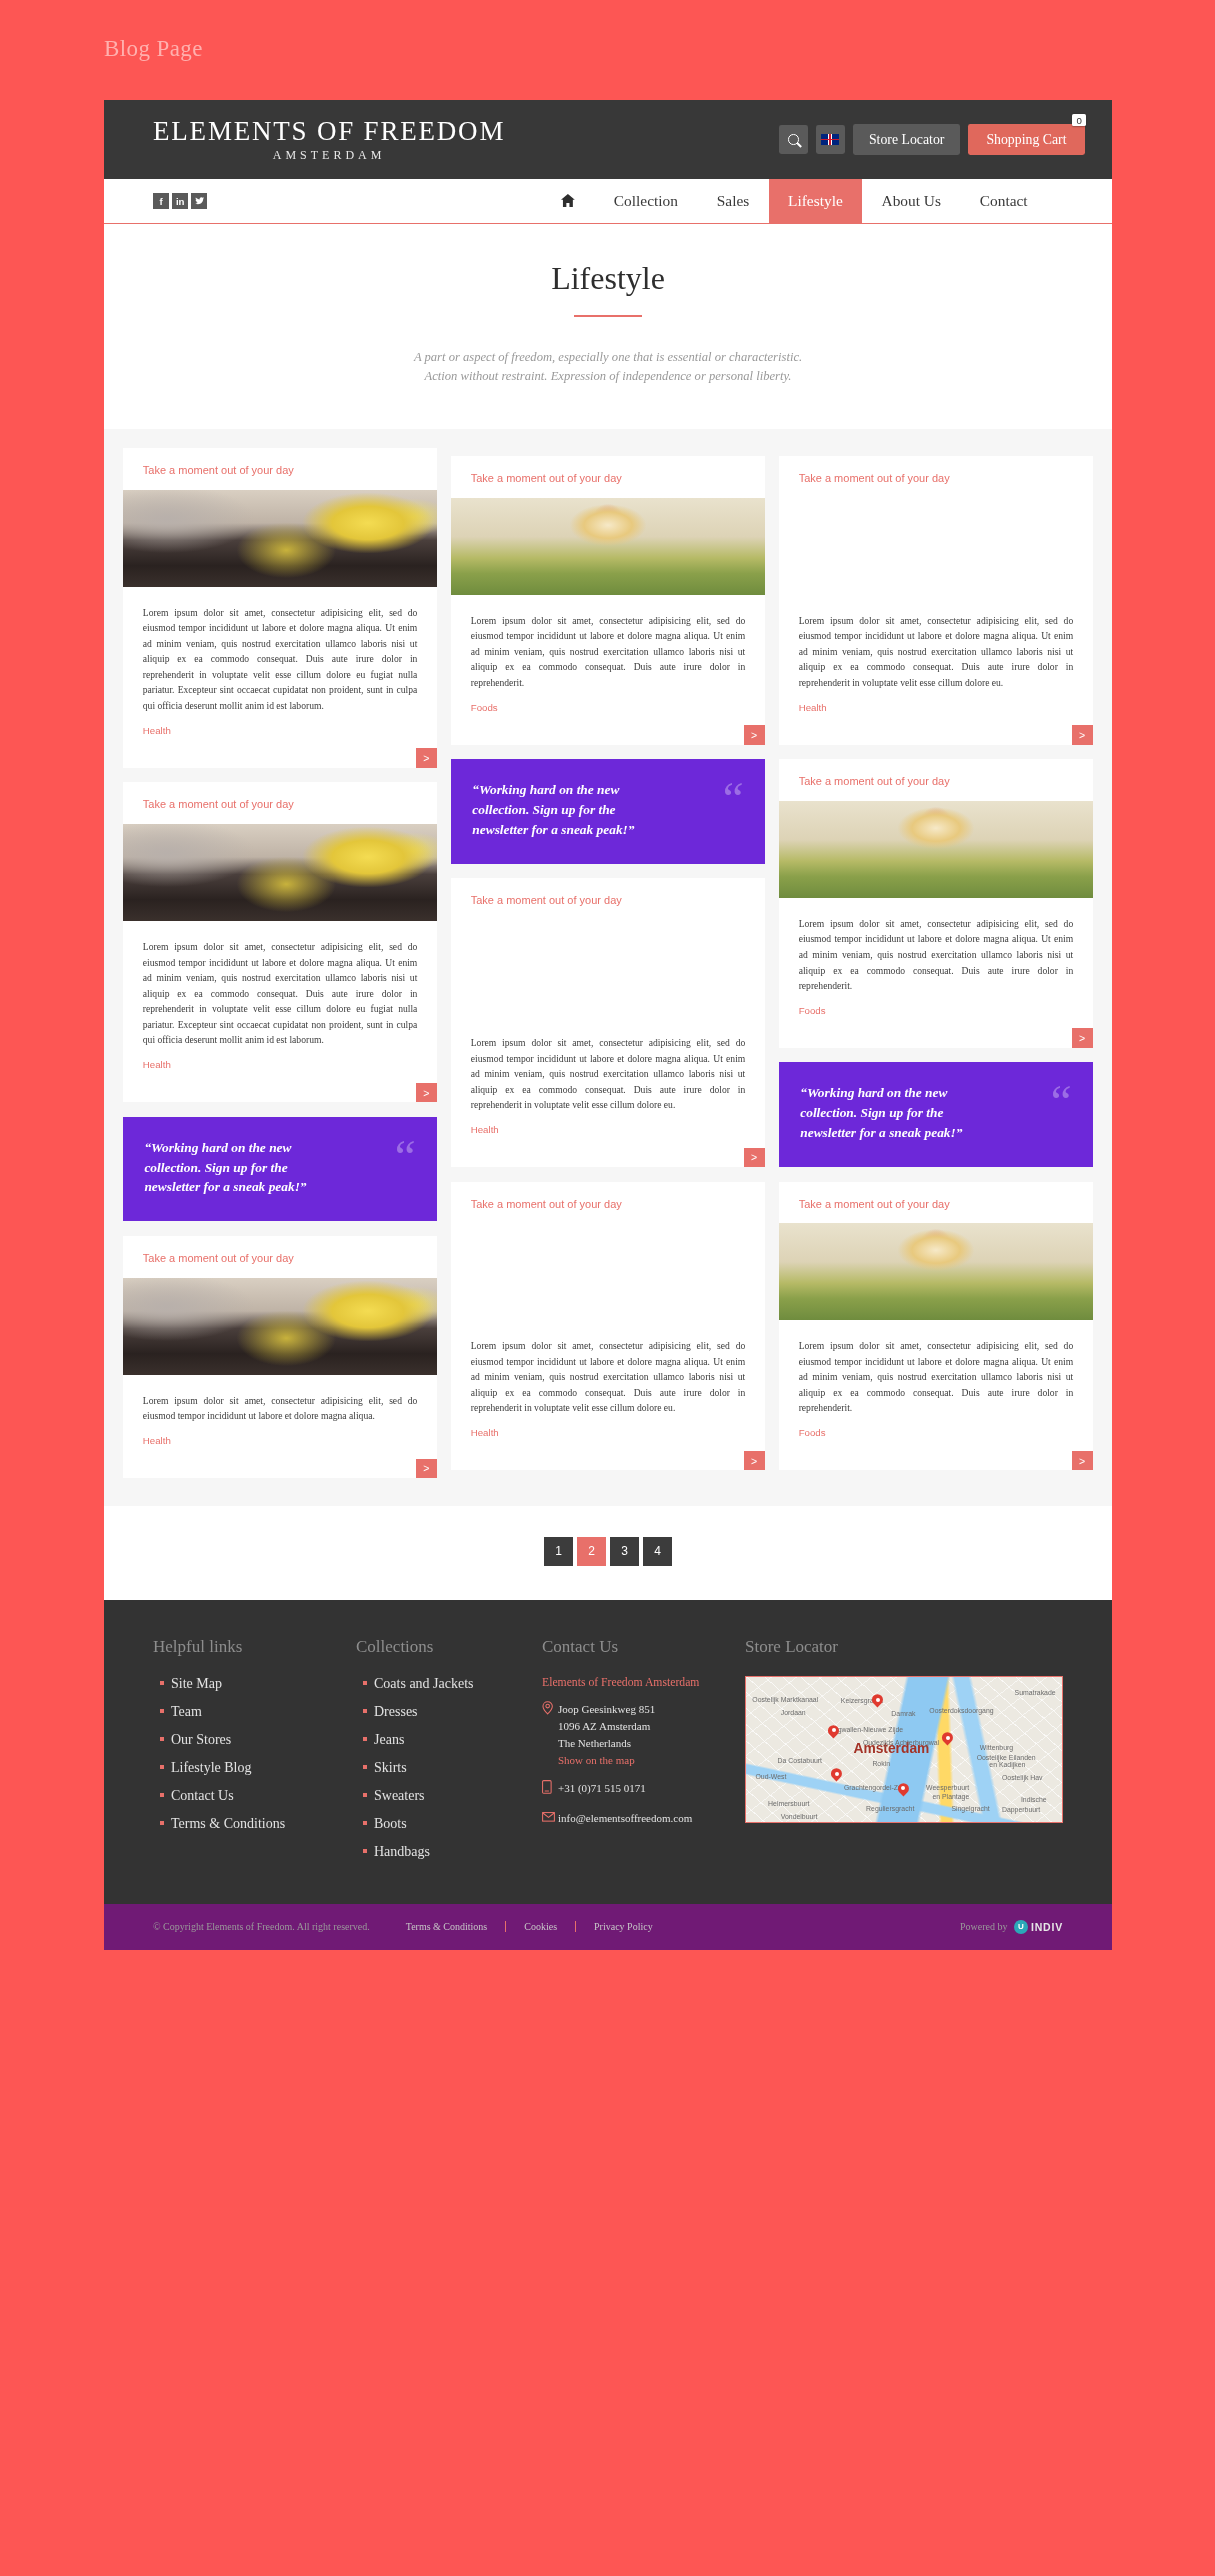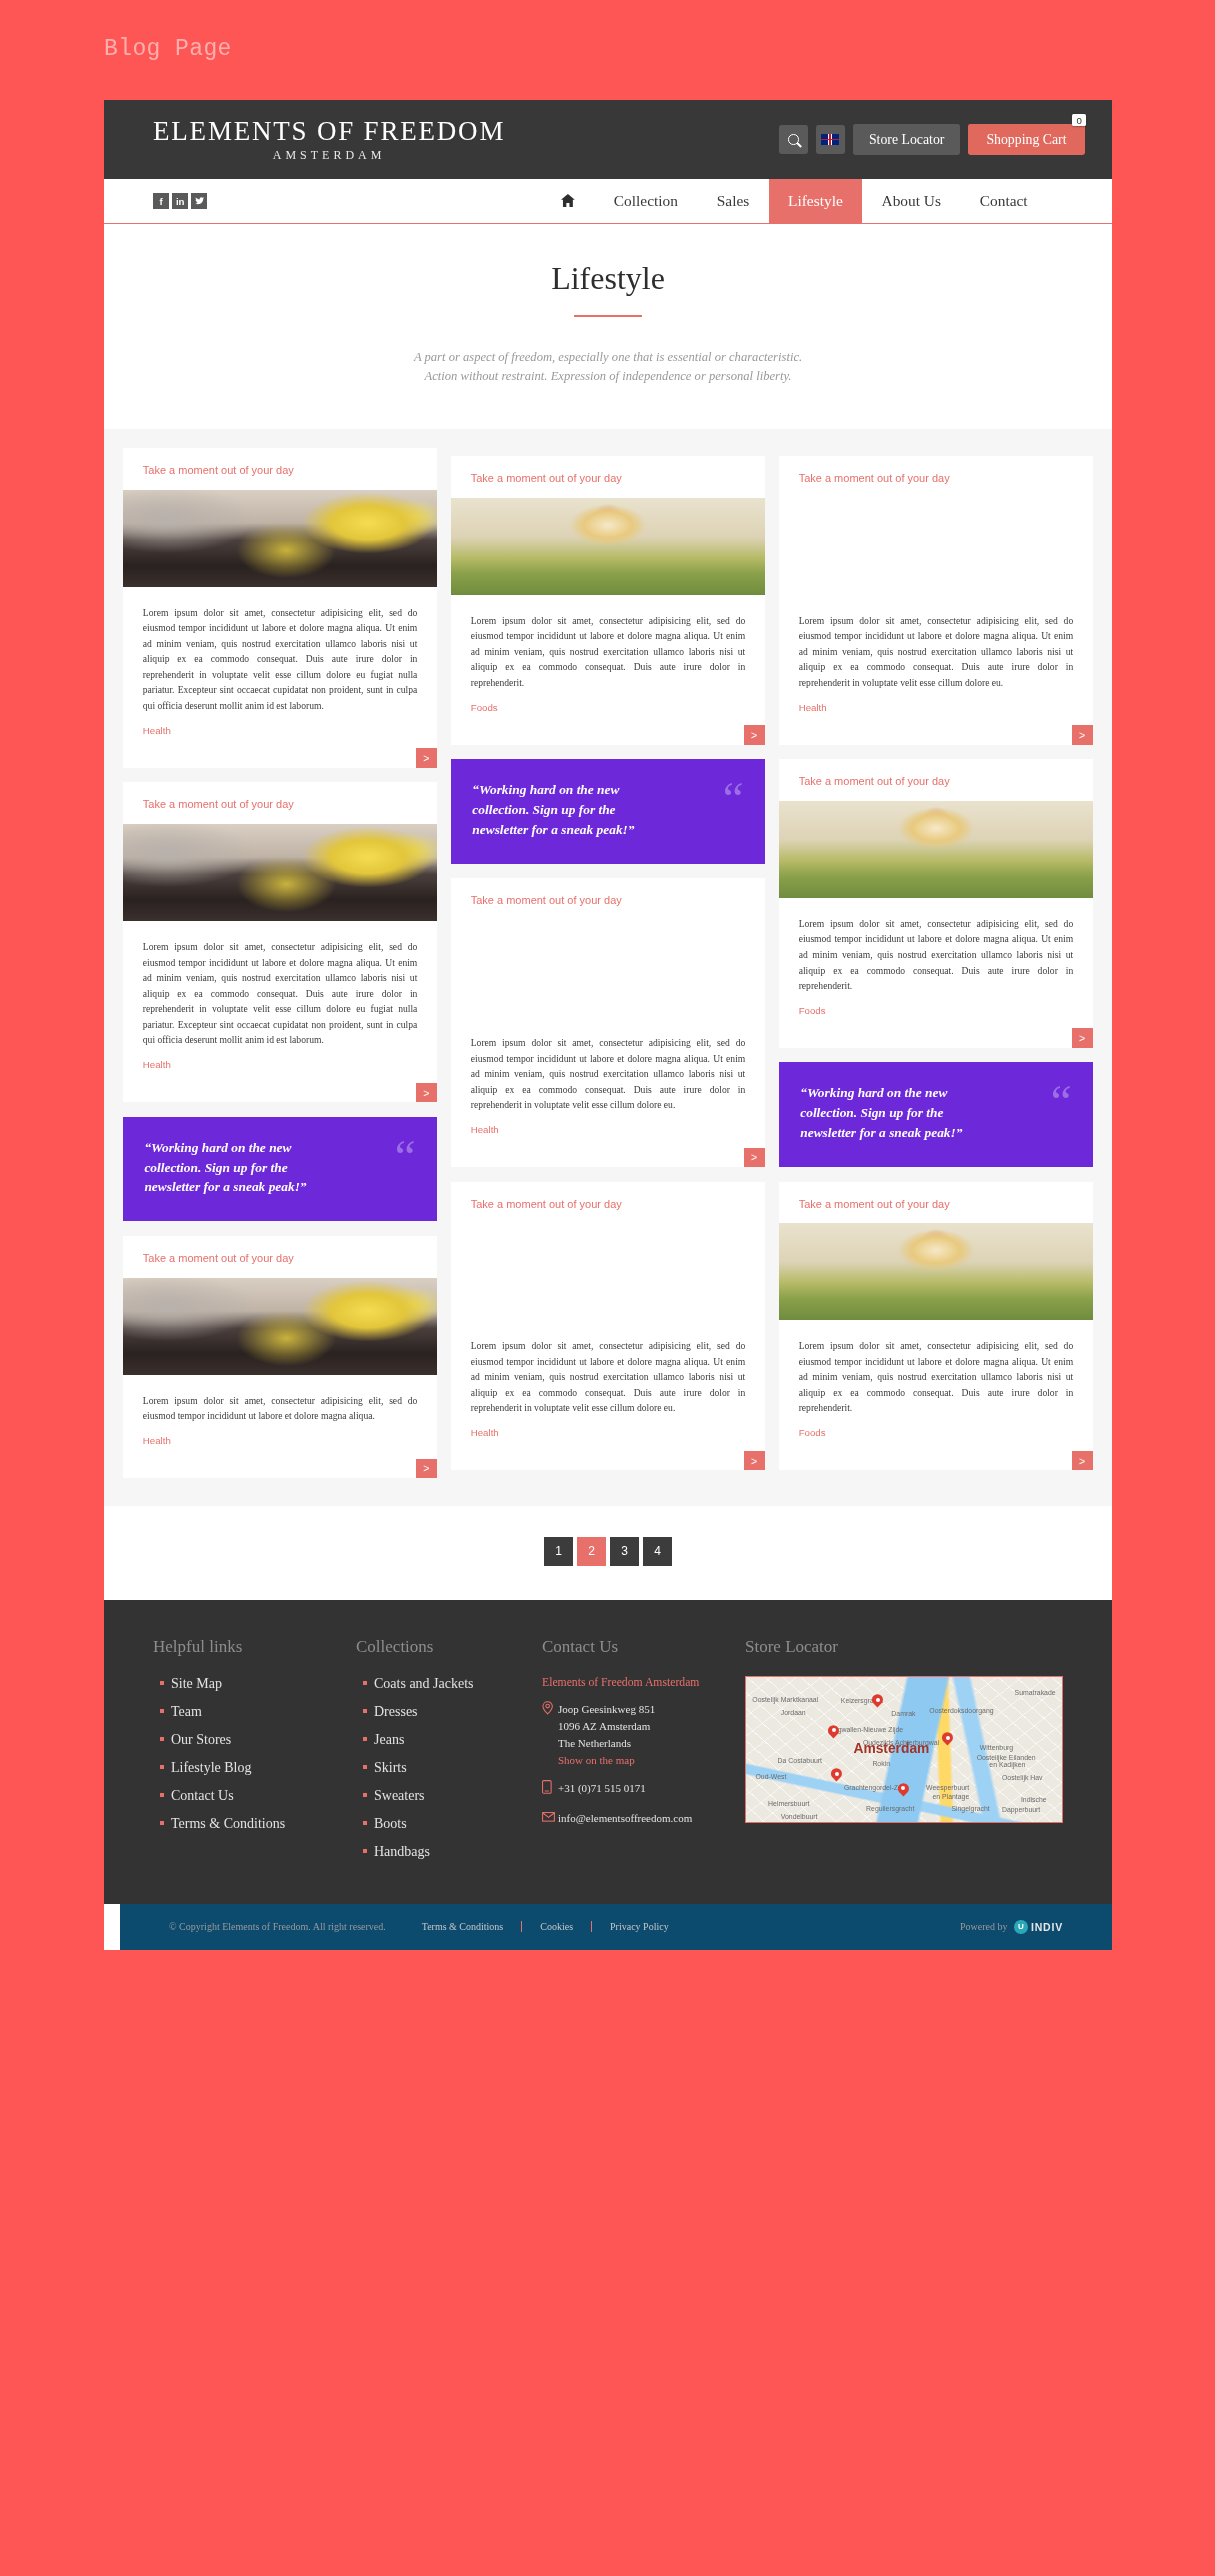--- a/index.html
+++ b/index.html
@@ -4,21 +4,21 @@
 <style>
   * { box-sizing: border-box; margin: 0; padding: 0; }
   body {
     width: 1215px; height: 2576px;
     background: #fd5654;
     font-family: "Liberation Serif", serif;
     overflow: hidden;
   }
   .page-label {
     position: absolute; left: 104px; top: 36px;
-    font-family: Liberation Mono, monospace;
+    font-family: Liberation Serif, serif;
     font-size: 23px; color: #ffb0ae; letter-spacing: 0.4px;
   }
   .site {
     position: absolute; left: 104px; top: 100px;
     width: 1008px;
     background: #fff;
   }
 
   
   .topbar {
@@ -235,22 +235,22 @@
   .pin::after {
     content:""; position:absolute; left:3.6px; top:3.6px; width:4px; height:4px;
     background:#fff; border-radius:50%;
   }
   .map-lbl {
     position:absolute; font-family:"Liberation Sans", sans-serif;
     font-size:6.9px; color:#6b6b6b; white-space:nowrap;
   }
 
   .copybar {
-    background: #0c4a6e; padding: 16px 49px;
-    display: flex; align-items: center; justify-content: space-between; margin-left: 16px;
+    background: #701a75; padding: 16px 49px;
+    display: flex; align-items: center; justify-content: space-between;
   }
   .copy-left { display: flex; align-items: center; gap: 18px; }
   .copy-text { color:#9a9a9a; font-size:10px; margin-right: 18px; }
   .copy-link { color:#c7c7c7; font-size:10px; padding-right:18px; border-right:0.8px solid #e8706a; }
   .copy-link.last { border-right:none; }
   .powered { display:flex; align-items:center; gap:6.5px; }
   .powered span { color:#9a9a9a; font-size:10px; }
   .indiv-logo { display:flex; align-items:center; gap:3.2px; }
   .indiv-circle {
     width:13.8px; height:13.8px; border-radius:50%; background:#2ba8b8;

